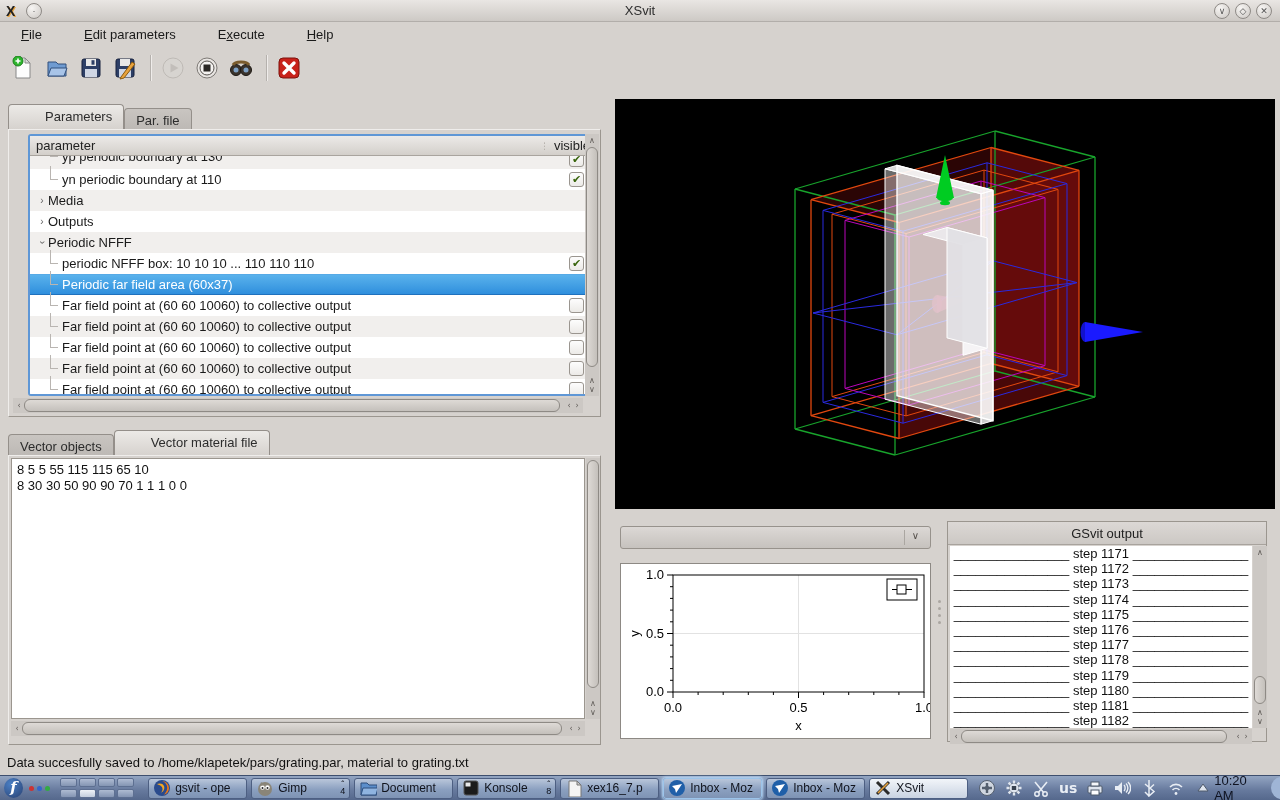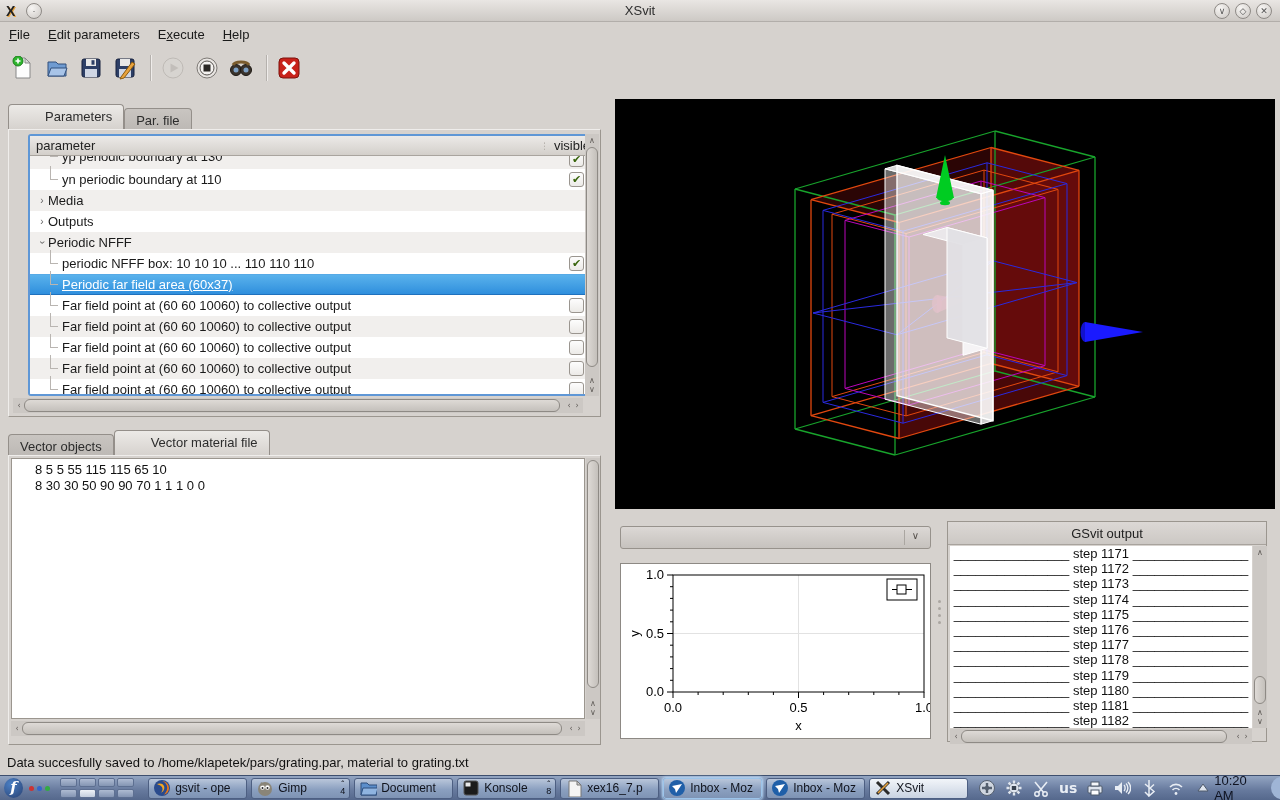--- a/index.html
+++ b/index.html
@@ -10,54 +10,54 @@
   .titlebar { position:absolute; left:0; top:0; width:1280px; height:22px;
     background:linear-gradient(#e9e6e3,#cdc9c5); border-bottom:1px solid #b2aeaa; }
   .titlebar .title { position:absolute; left:0; right:0; top:3px; text-align:center; color:#2e2e2e; }
   .appicon { position:absolute; left:6px; top:3px; width:16px; height:16px; font-weight:bold;
     font-size:14px; color:#222; text-shadow:1px 1px 0 #e8a33d; line-height:16px; }
   .roundbtn { position:absolute; top:3px; width:16px; height:16px; border-radius:50%;
     background:radial-gradient(circle at 35% 30%, #f7f5f3, #ccc8c4); border:1px solid #8e8a86;
     font-size:9px; line-height:14px; text-align:center; color:#555; }
   
   .menubar { position:absolute; left:0; top:23px; width:1280px; height:22px; display:flex; align-items:center; }
-  .menu-item { padding:2px 9px; color:#1a1a1a; }
+  .menu-item { padding:2px 21px; color:#1a1a1a; }
   .menu-item u { text-decoration:underline; }
   
   .toolbar { position:absolute; left:0; top:47px; width:1280px; height:42px; display:flex; align-items:center; padding-left:8px; }
   .tbtn { width:30px; height:30px; margin-right:4px; display:flex; align-items:center; justify-content:center; border-radius:3px; }
   .tsep { width:2px; height:26px; margin:0 6px; border-left:1px solid #b5b1ad; border-right:1px solid #efecea; }
   
   .tabbar { position:absolute; display:flex; align-items:flex-end; height:25px; }
   .tab { border:1px solid #948f8a; border-bottom:none; border-radius:4px 4px 0 0; padding:4px 11px 4px;
     background:linear-gradient(#c9c5c1,#bdb9b5); color:#2c2c2c; height:21px; }
   .tab.active { background:linear-gradient(#eceae7,#d6d2ce); height:25px; position:relative; z-index:3;padding-left:36px; }
   
   .frame { position:absolute; background:#d6d2ce; border:1px solid; border-color:#efedeb #9b968f #9b968f #efedeb; }
   .treewrap { position:absolute; left:4px; top:4px; border:2px solid #5f97d6; border-radius:3px; background:#fff; overflow:hidden;margin-left:15px; }
   .tree-header { height:20px; background:linear-gradient(#eceae8,#d3cfca); border-bottom:1px solid #a9a49e;
     display:flex; align-items:center; padding:0 6px; color:#222; }
   .tree-header .hsep { margin-left:auto; color:#a9a49e; font-size:9px; letter-spacing:1px; }
   .tree-rows { position:relative; overflow:hidden; }
   .trow { height:21px; display:flex; align-items:center; position:relative; padding-left:6px; background:#fff; }
   .trow.alt { background:#f1efed; }
-  .trow.selected { background:linear-gradient(#5ab2ec,#2f8fdd); color:#fff; border-top:1px solid #57aae6; border-bottom:1px solid #1f71bd;text-decoration:underline; }
+  .trow.selected { background:linear-gradient(#5ab2ec,#2f8fdd); color:#fff; border-top:1px solid #57aae6; border-bottom:1px solid #1f71bd; }
   .trow .exp { width:12px; font-size:10px; color:#666; display:inline-block; text-align:center; }
   .trow .exp.open { transform:rotate(90deg); }
   .trow .conn { width:8px; height:14px; border-left:1px solid #b9b5b1; border-bottom:1px solid #b9b5b1; margin:-7px 4px 7px 14px; }
   .trow .cbx { position:absolute; right:12px; top:3px; width:15px; height:15px; border:1px solid #9a958f; border-radius:3px;
     background:linear-gradient(#fdfdfd,#eceae7); font-family:"DejaVu Sans", sans-serif; font-size:11px; line-height:13px; text-align:center; color:#39650d; }
   
   .sb { position:absolute; background:#ccc8c4; }
   .sbv { width:14px; } .sbh { height:15px; }
   .sb .arrow { position:absolute; color:#5e5a56; font-size:8px; width:100%; text-align:center; font-family:"DejaVu Sans", sans-serif; }
   .sb .thumbv { position:absolute; left:1px; right:1px; border-radius:6px; background:linear-gradient(90deg,#dedad6,#c4c0bb); border:1px solid #8e8a85; }
   .sb .thumbh { position:absolute; top:1px; bottom:1px; border-radius:6px; background:linear-gradient(#dedad6,#c4c0bb); border:1px solid #8e8a85; }
   
-  .textarea { position:absolute; background:#fff; border:1px solid #9b968f; white-space:pre; padding:3px 23px; line-height:16px; color:#111; }
+  .textarea { position:absolute; background:#fff; border:1px solid #9b968f; white-space:pre; padding:3px 5px; line-height:16px; color:#111; }
   
   .canvas3d { position:absolute; left:615px; top:99px; width:660px; height:410px; background:#000; }
   .combobox { position:absolute; left:620px; top:526px; width:311px; height:23px; border:1px solid #97928c; border-radius:3px;
     background:linear-gradient(#dcd8d5,#c6c2be); }
   .combobox .chev { position:absolute; right:4px; top:3px; width:22px; height:15px; text-align:center; font-size:10px; color:#55504b;
     border-left:1px solid #aaa6a1; }
   .plotbox { position:absolute; left:620px; top:563px; width:311px; height:176px; background:#fff; border:1px solid #8d8984; }
   .gsvit { position:absolute; left:947px; top:521px; width:320px; height:221px; border:1px solid #9b968f; background:#d6d2ce; }
   .gsvit .hdr { height:23px; background:linear-gradient(#dcd8d5,#ccc8c4); border-bottom:1px solid #a8a39d; text-align:center; padding-top:4px; color:#222; }
   .gsvit .list { position:absolute; left:2px; top:24px; width:302px; height:182px; background:#fff; overflow:hidden; }

